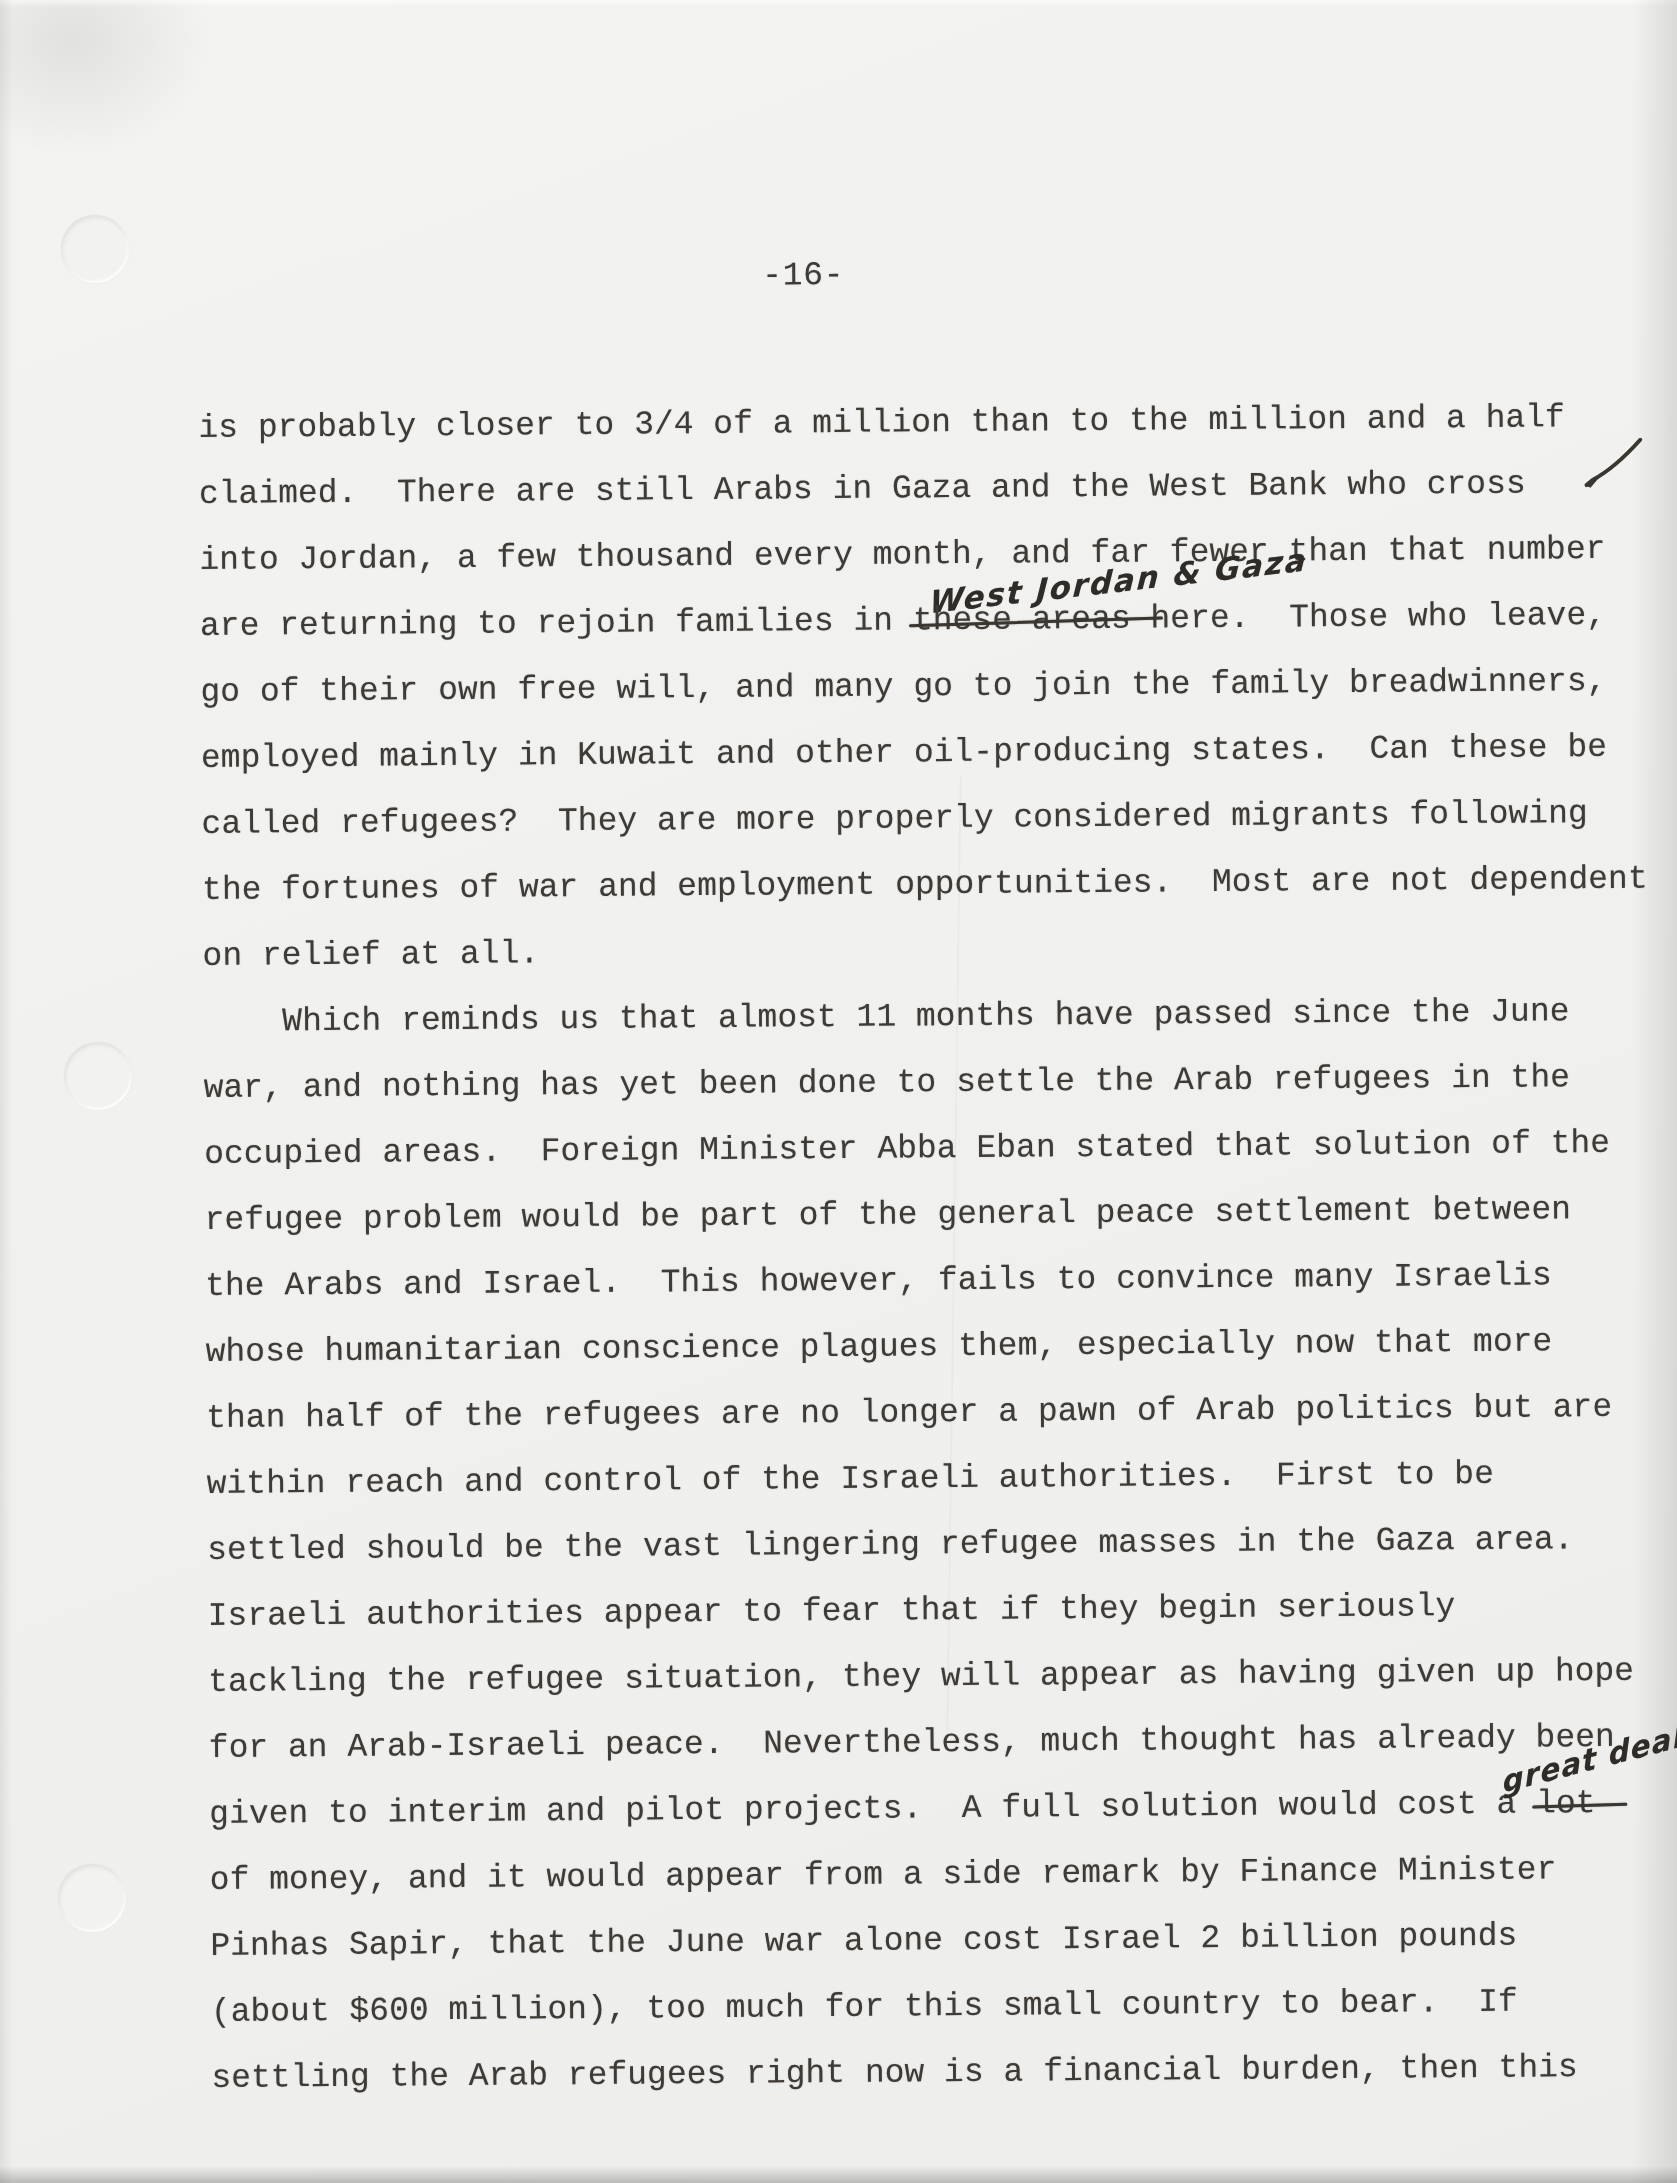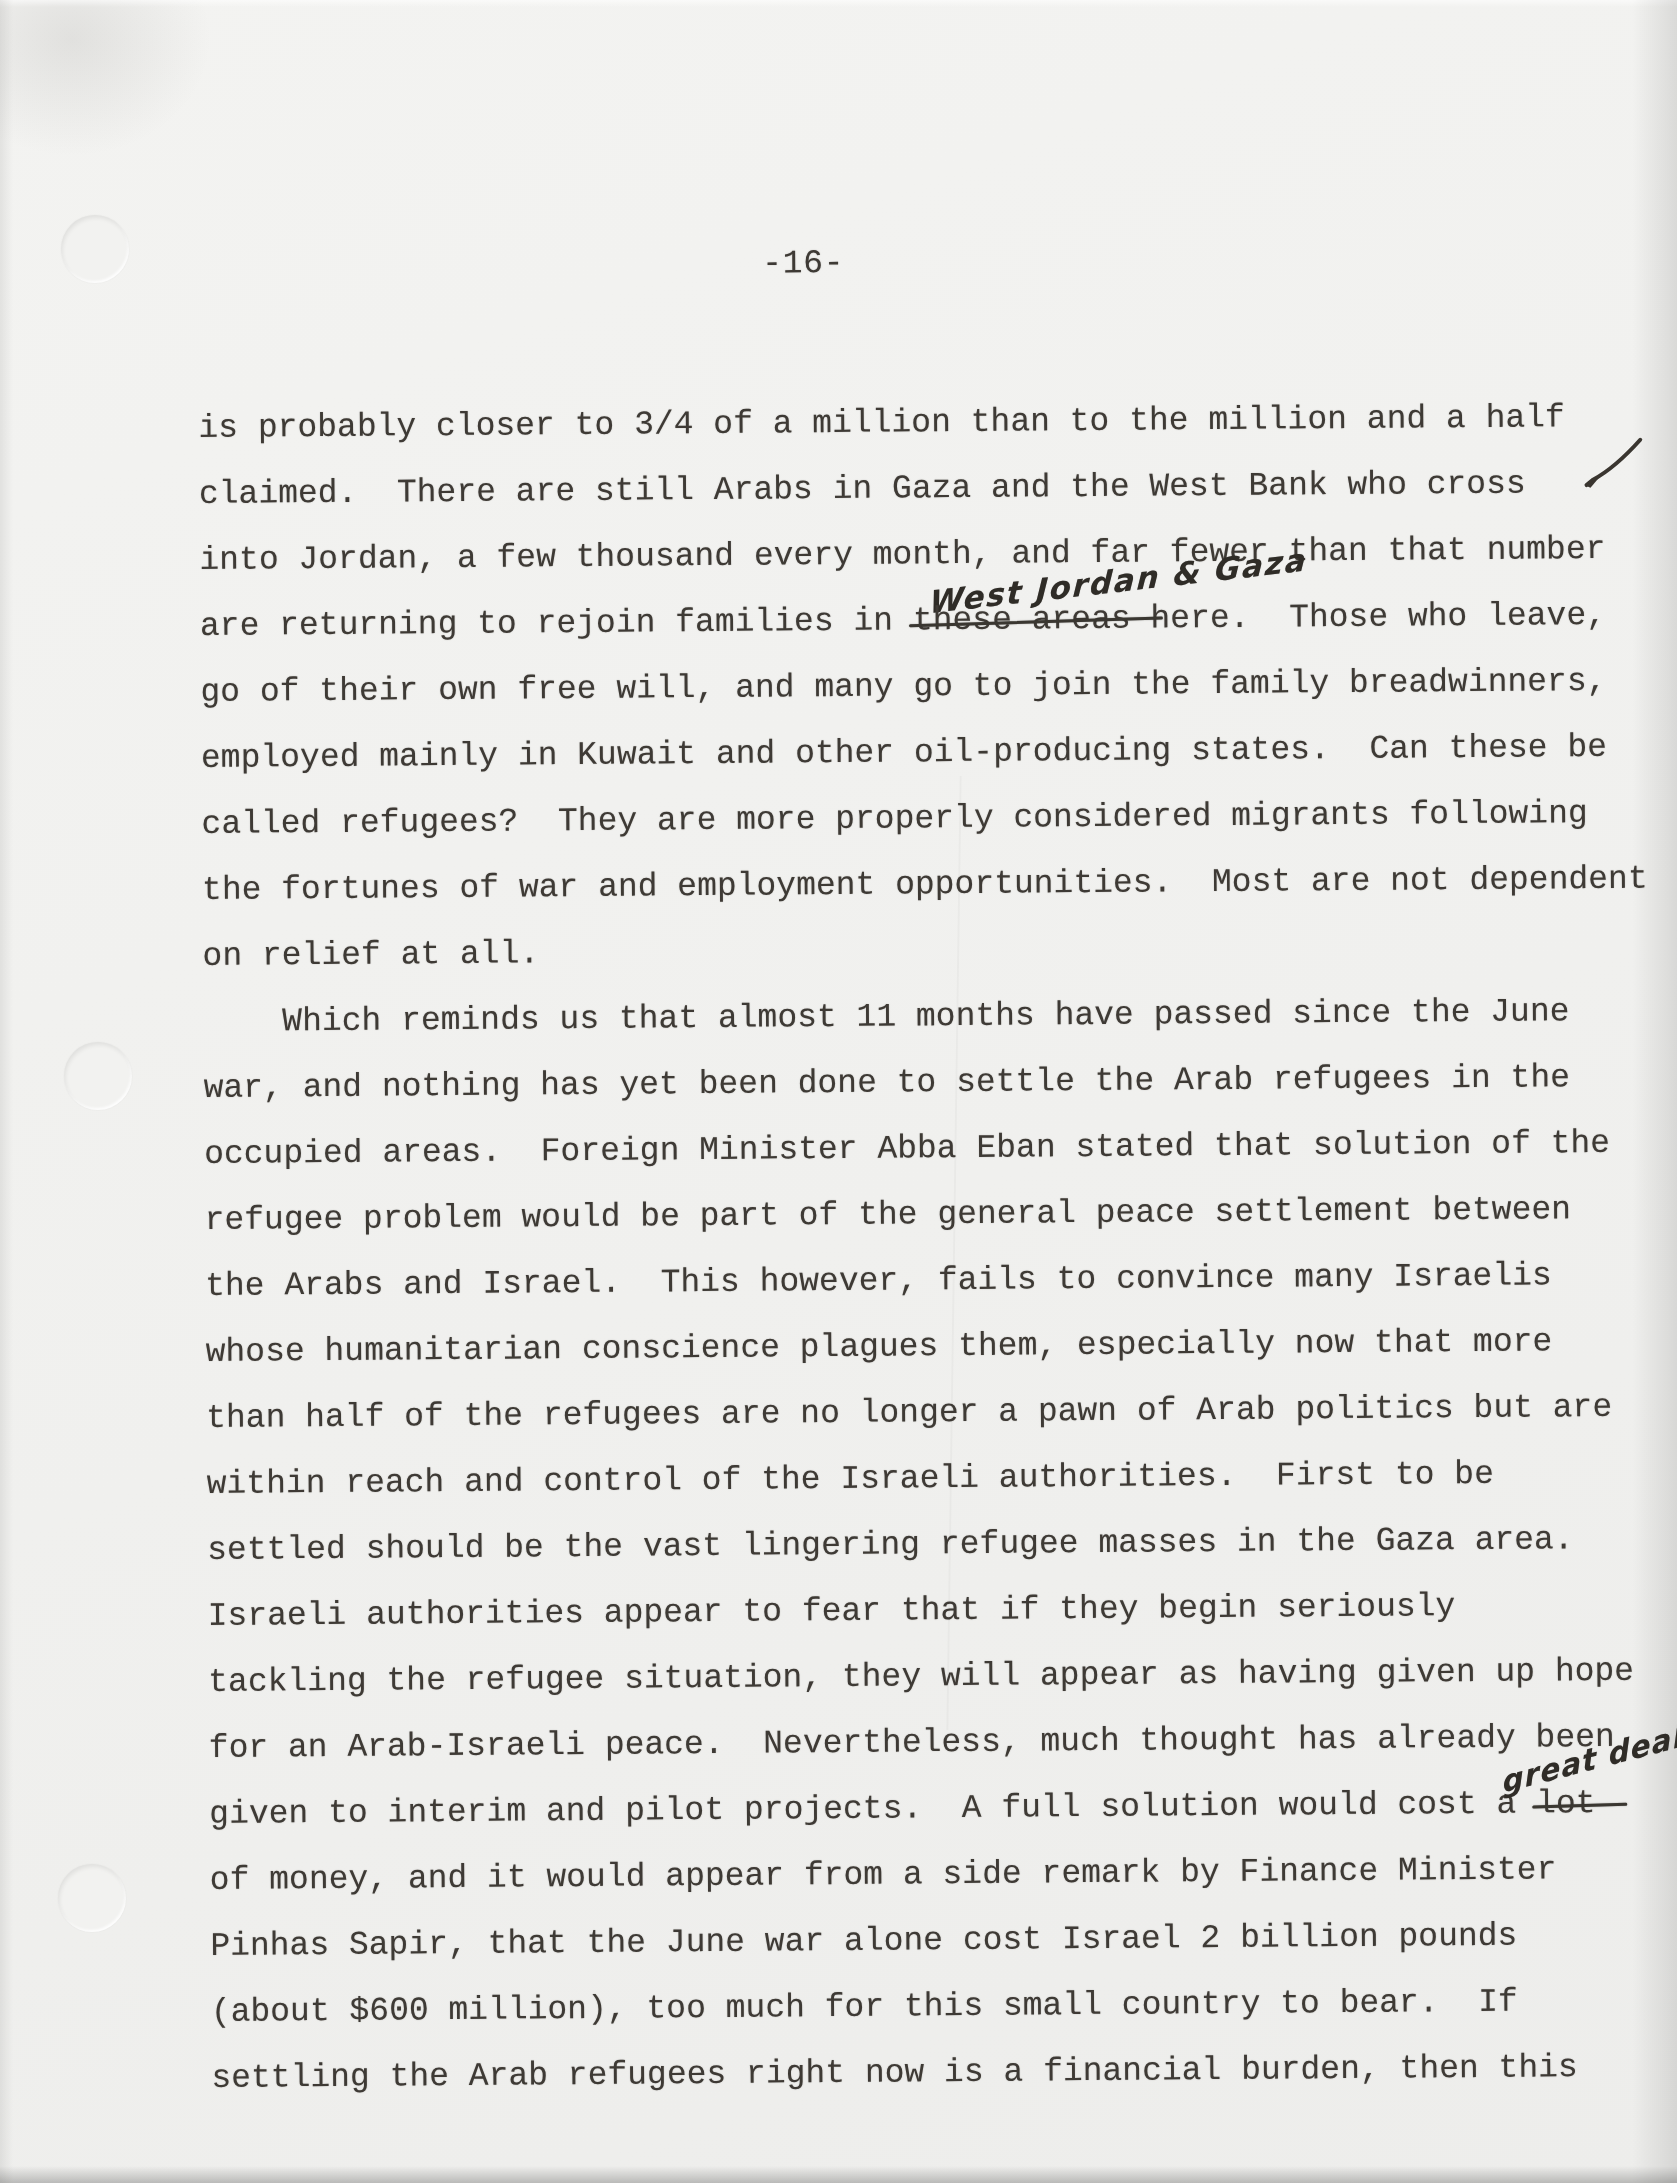--- a/index.html
+++ b/index.html
@@ -34,21 +34,21 @@
   .hole-1{left:61px;top:215px;}
   .hole-2{left:64px;top:1042px;}
   .hole-3{left:58px;top:1864px;}
 
   .typeblock{
     position:absolute;left:197px;top:250px;width:1428px;
     transform:rotate(-0.45deg);transform-origin:0 0;
     color:#3e3a35;
   }
   .pageno{
-    position:absolute;left:565px;top:0;
+    position:absolute;left:565px;top:12px;
     font-size:33px;letter-spacing:0.7px;
     text-shadow:0 0 1.3px rgba(62,58,53,0.35);
     font-family:Liberation Mono, monospace;
   }
   .lines{margin-top:146px;}
   .line{
     height:66px;line-height:66px;white-space:pre;
     font-size:33px;
     text-shadow:0 0 1.3px rgba(62,58,53,0.33);
   }

